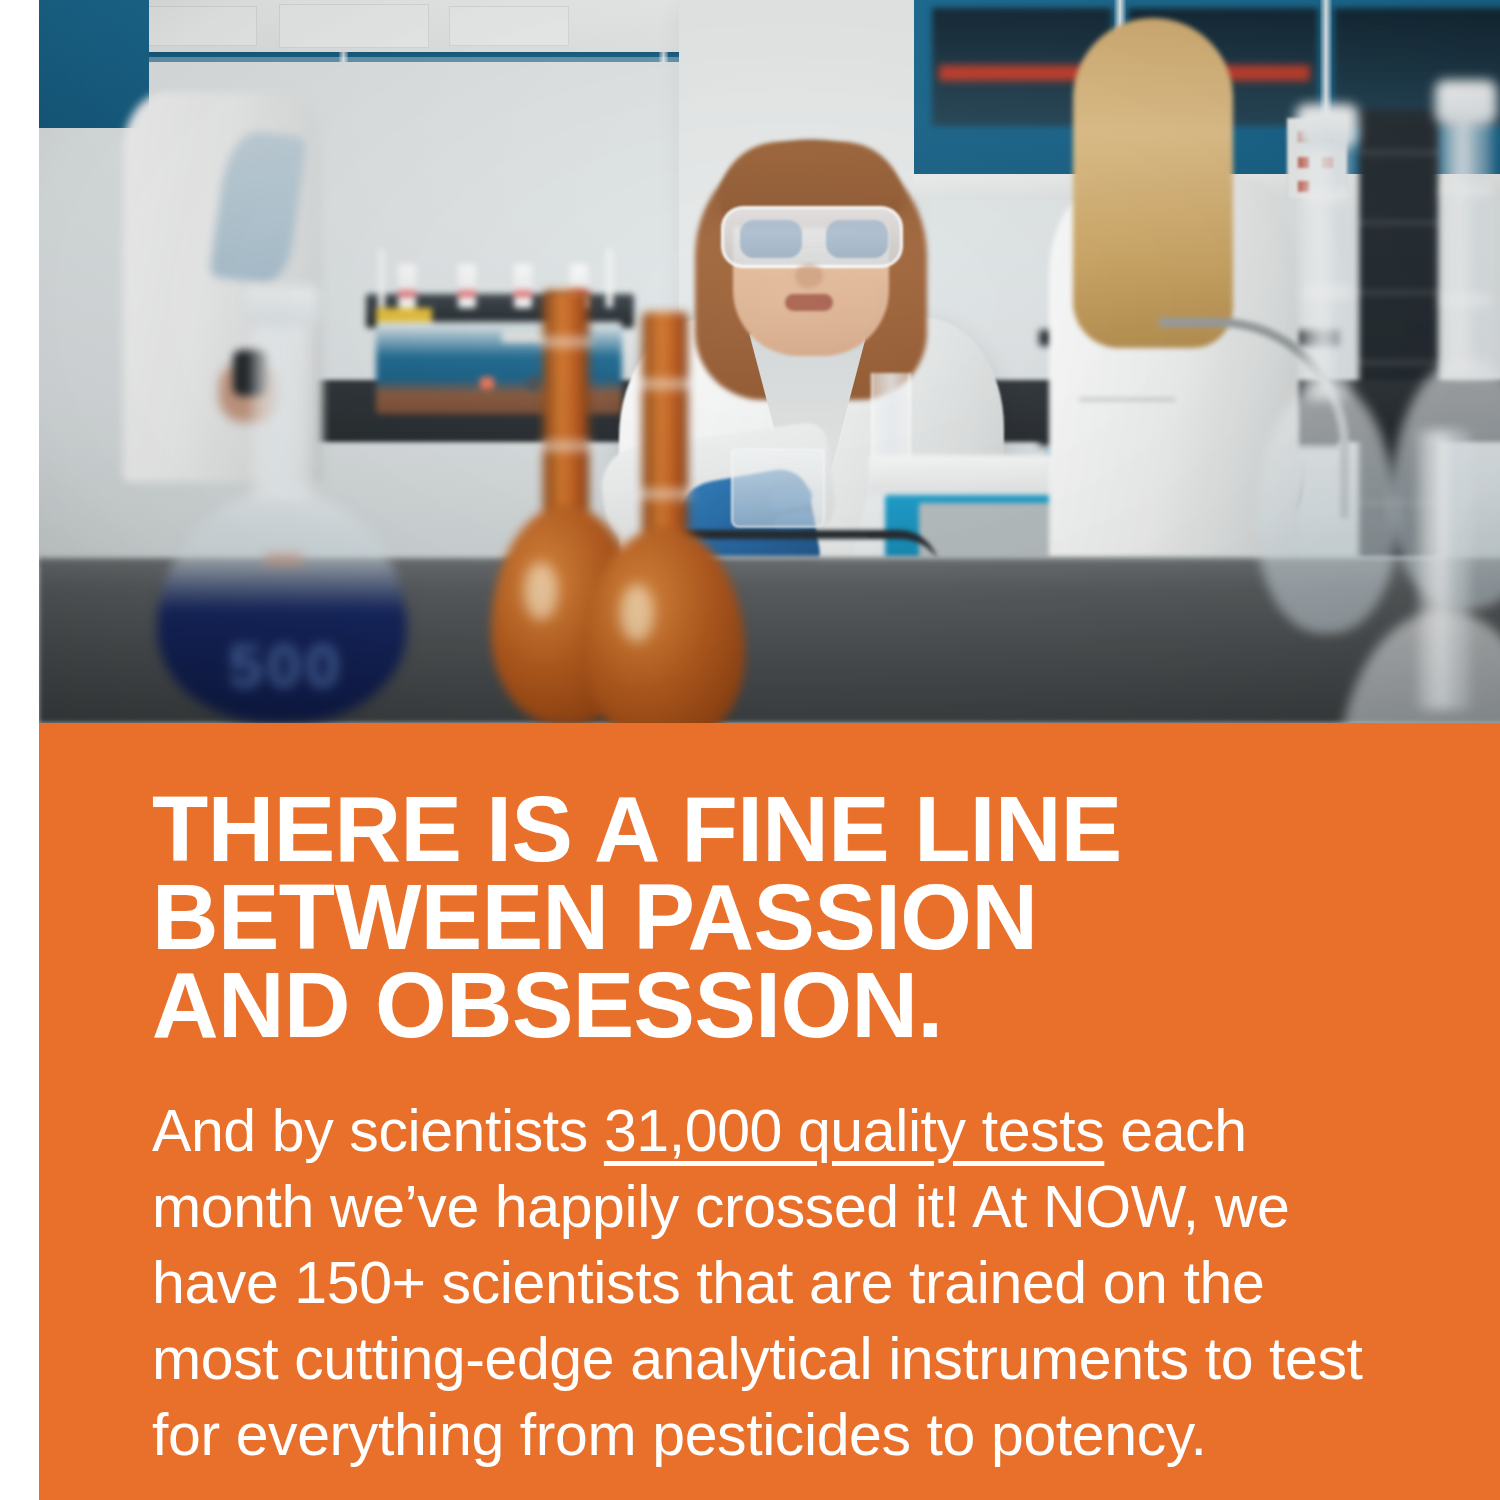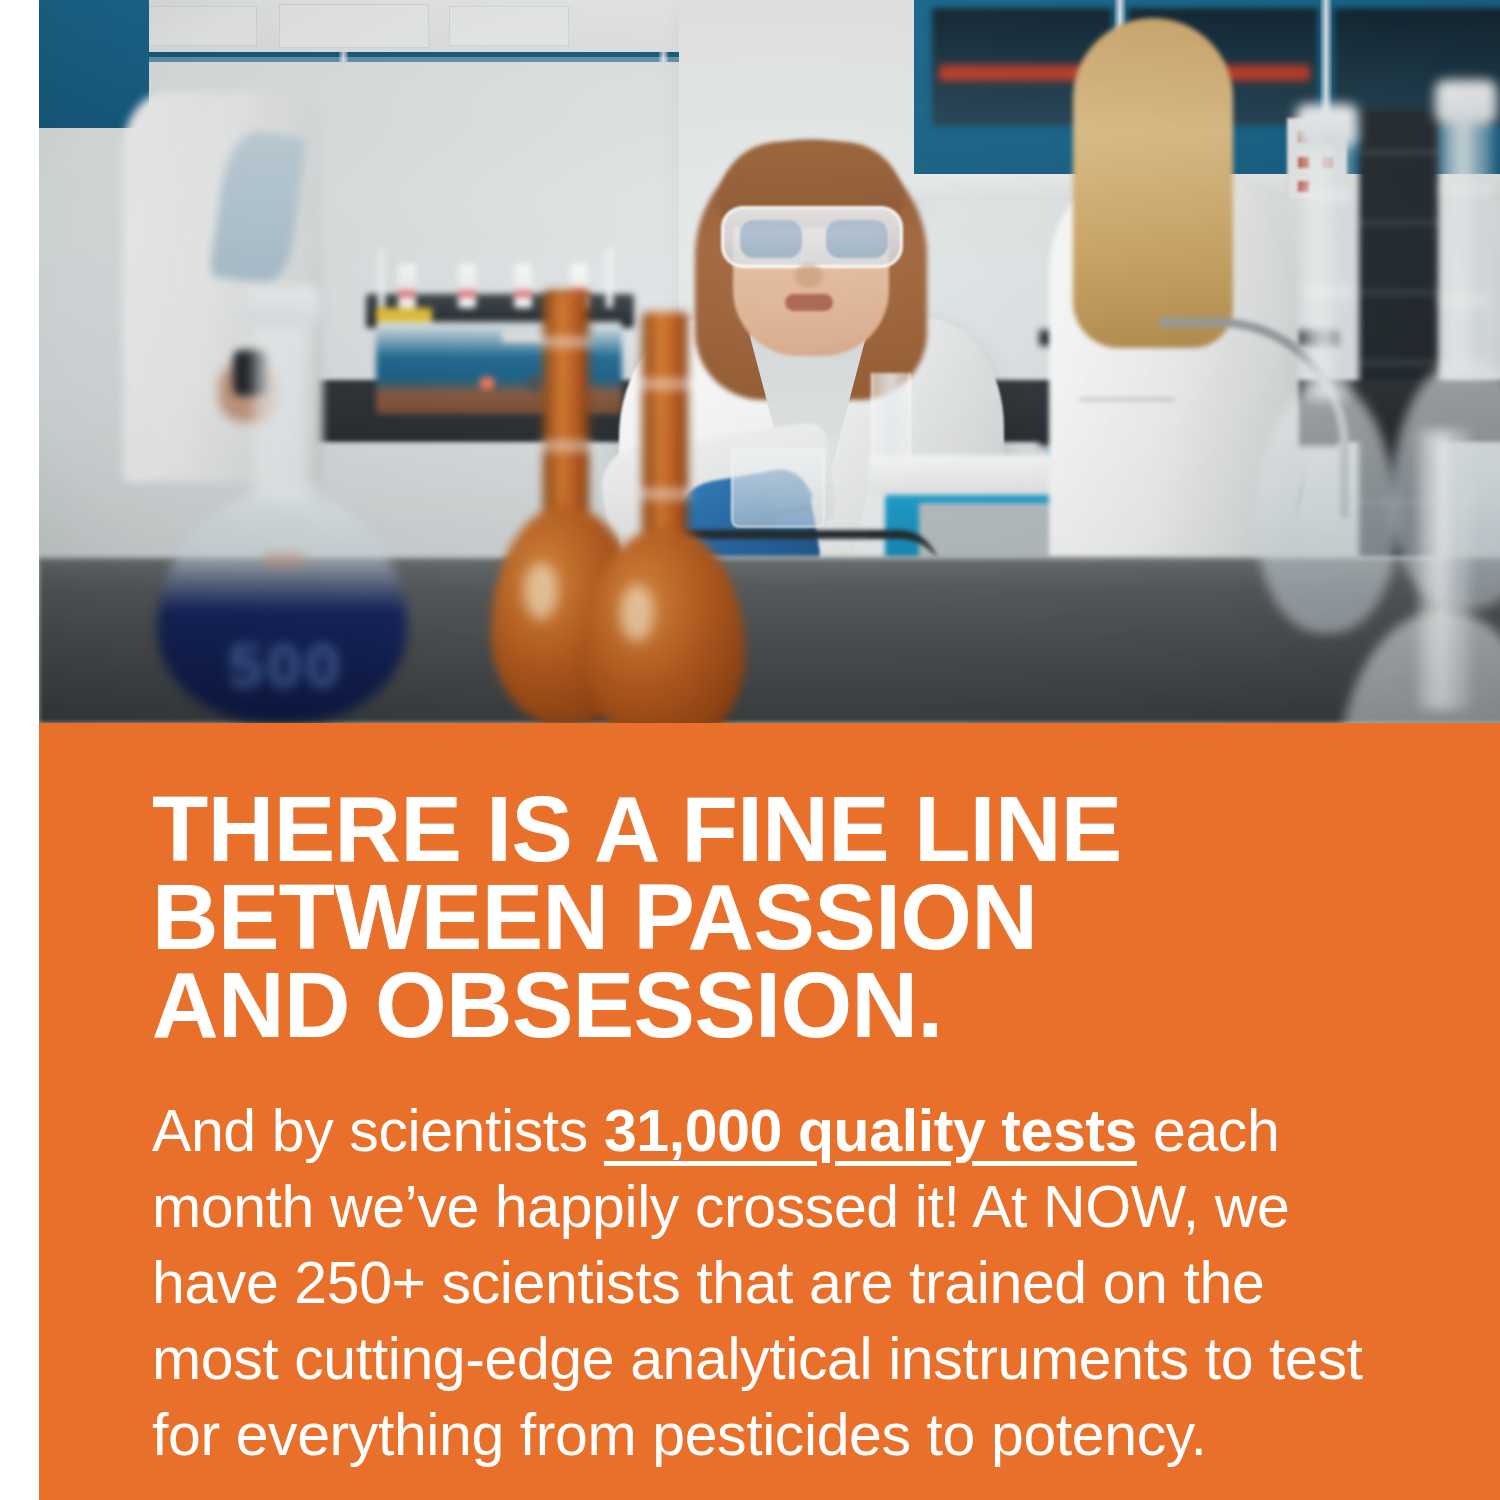--- a/index.html
+++ b/index.html
@@ -497,21 +497,21 @@
     margin-top:44px;
     color:#ffffff;
     font-family:"Liberation Sans", sans-serif;
     font-weight:400;
     font-size:59px;
     line-height:76px;
     max-width:1250px;
     letter-spacing:-0.4px;
   }
   .body-copy .hl{
-    font-weight:700;
+    font-weight:400;
     text-decoration:underline;
     text-underline-offset:10px;
     text-decoration-thickness:5px;
     margin-top:22px;
   }
 </style>
 </head>
 <body>
 
 <div class="poster">
@@ -687,16 +687,16 @@
       <div class="label">500</div>
     </div>
 
     <div class="photo-tone"></div>
   </div>
 
   <div class="panel">
     <div class="headline">THERE IS A FINE LINE
 BETWEEN PASSION
 AND OBSESSION.</div>
-    <p class="body-copy"><span>And by scientists </span><span class="hl">31,000 quality tests</span><span> each month we’ve happily crossed it! At NOW, we have 250+ scientists that are trained on the most cutting-edge analytical instruments to test for everything from pesticides to potency.</span></p>
+    <p class="body-copy"><span>And by scientists </span><span class="hl">31,000 quality tests</span><span> each month we’ve happily crossed it! At NOW, we have 150+ scientists that are trained on the most cutting-edge analytical instruments to test for everything from pesticides to potency.</span></p>
   </div>
 
 </div>
 
 </body></html>

